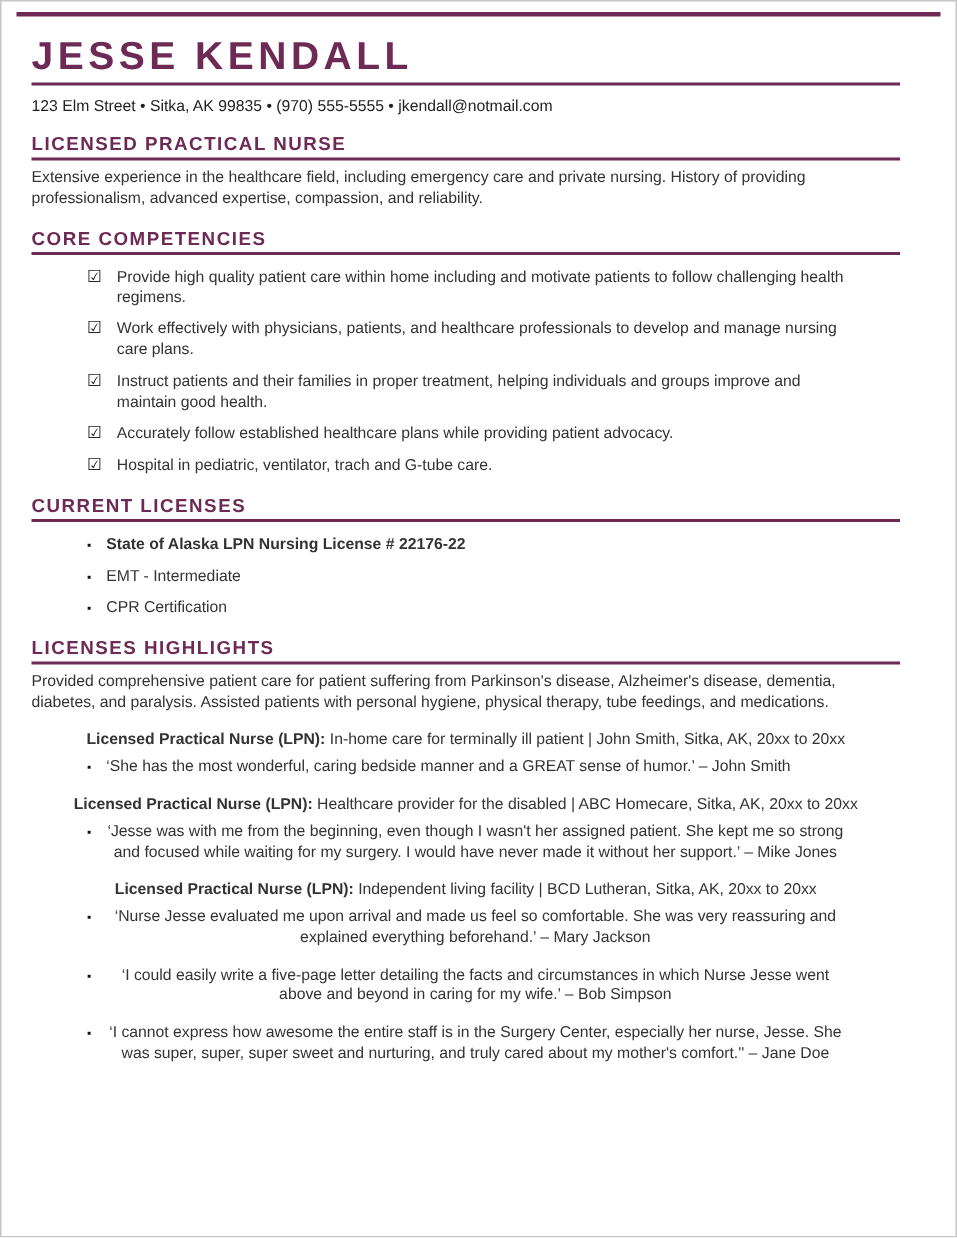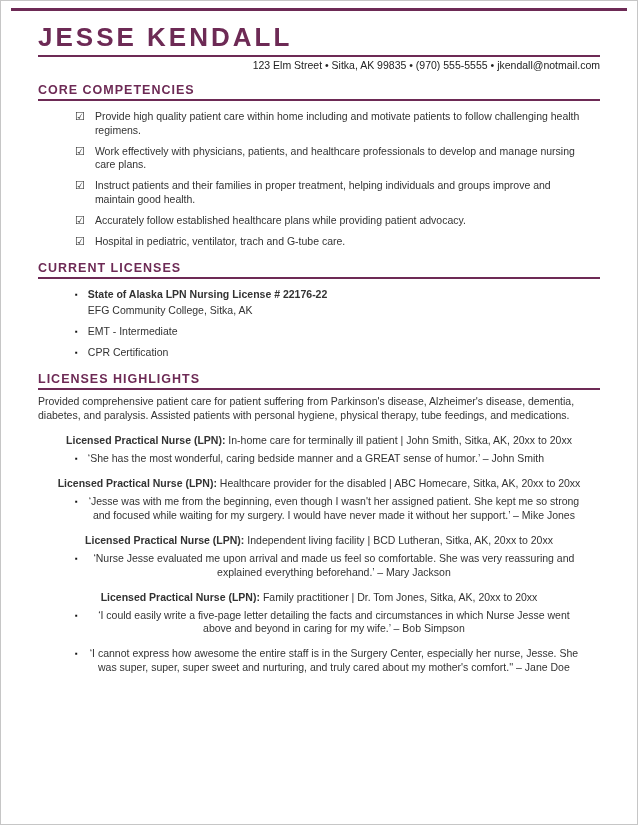--- a/index.html
+++ b/index.html
@@ -7,36 +7,36 @@
   body {
     width:638px; height:825px;
     font-family:"Liberation Sans", sans-serif;
     color:#333;
   }
   .page {
     position:relative;
     width:638px; height:825px;
     background:#fff;
     border:1px solid #c6c6c6;
-    padding:0 37px 0 37px;
+    padding:0 37px 0 20px;
     overflow:hidden;
   }
   .top-rule {
     position:absolute; top:7px; left:10px; right:10px;
     height:3px; background:#6d2a55;
   }
   .name {
     margin-top:22px;
     font-size:26px; font-weight:700; letter-spacing:3px;
     color:#6d2a55; line-height:1.1;
   }
   .name-rule { height:2px; background:#6d2a55; margin-top:3px; }
   .contact {
-    margin-top:2px;
-    text-align:right;
+    margin-top:8px;
+    text-align:left;
     font-size:10.5px; color:#222;
   }
   .sec { margin-top:12px; }
   .sec-h {
     font-size:12.5px; font-weight:700; letter-spacing:1px;
     color:#6d2a55;
     border-bottom:2px solid #6d2a55;
     padding-bottom:2px;
   }
   .para {
@@ -71,20 +71,24 @@
 
 <div class="page">
   <div class="top-rule"></div>
 
   <header>
     <h1 class="name">JESSE KENDALL</h1>
     <div class="name-rule"></div>
     <div class="contact">123 Elm Street • Sitka, AK 99835 • (970) 555-5555 • jkendall@notmail.com</div>
   </header>
 
+  <section class="sec" style="margin-top:12px;">
+    <h2 class="sec-h">LICENSED PRACTICAL NURSE</h2>
+    <p class="para">Extensive experience in the healthcare field, including emergency care and private nursing. History of providing professionalism, advanced expertise, compassion, and reliability.</p>
+  </section>
 
   <section class="sec">
     <h2 class="sec-h">CORE COMPETENCIES</h2>
     <ul class="check-list">
       <li>
         <span class="check-glyph">☑</span>
         <span>Provide high quality patient care within home including and motivate patients to follow challenging health regimens.</span>
       </li>
       <li>
         <span class="check-glyph">☑</span>
@@ -105,21 +109,20 @@
     </ul>
   </section>
 
   <section class="sec">
     <h2 class="sec-h">CURRENT LICENSES</h2>
     <ul class="sq-list">
       <li>
         <span class="sq-glyph">▪</span>
         <span>
           <span class="b">State of Alaska LPN Nursing License # 22176-22</span>
-          <span class="lic-sub">EFG Community College, Sitka, AK</span>
         </span>
       </li>
       <li>
         <span class="sq-glyph">▪</span>
         <span>EMT - Intermediate</span>
       </li>
       <li>
         <span class="sq-glyph">▪</span>
         <span>CPR Certification</span>
       </li>
@@ -163,24 +166,20 @@
       </p>
       <ul class="sq-list quote-list">
         <li>
           <span class="sq-glyph">▪</span>
           <span>‘Nurse Jesse evaluated me upon arrival and made us feel so comfortable. She was very reassuring and explained everything beforehand.’ – Mary Jackson</span>
         </li>
       </ul>
     </div>
 
     <div class="job">
-      <p class="job-line">
-        <span class="b">Licensed Practical Nurse (LPN):</span>
-        <span>Family practitioner | Dr. Tom Jones, Sitka, AK, 20xx to 20xx</span>
-      </p>
       <ul class="sq-list quote-list">
         <li>
           <span class="sq-glyph">▪</span>
           <span>‘I could easily write a five-page letter detailing the facts and circumstances in which Nurse Jesse went above and beyond in caring for my wife.’ – Bob Simpson</span>
         </li>
       </ul>
     </div>
 
     <div class="job">
       <ul class="sq-list quote-list">

